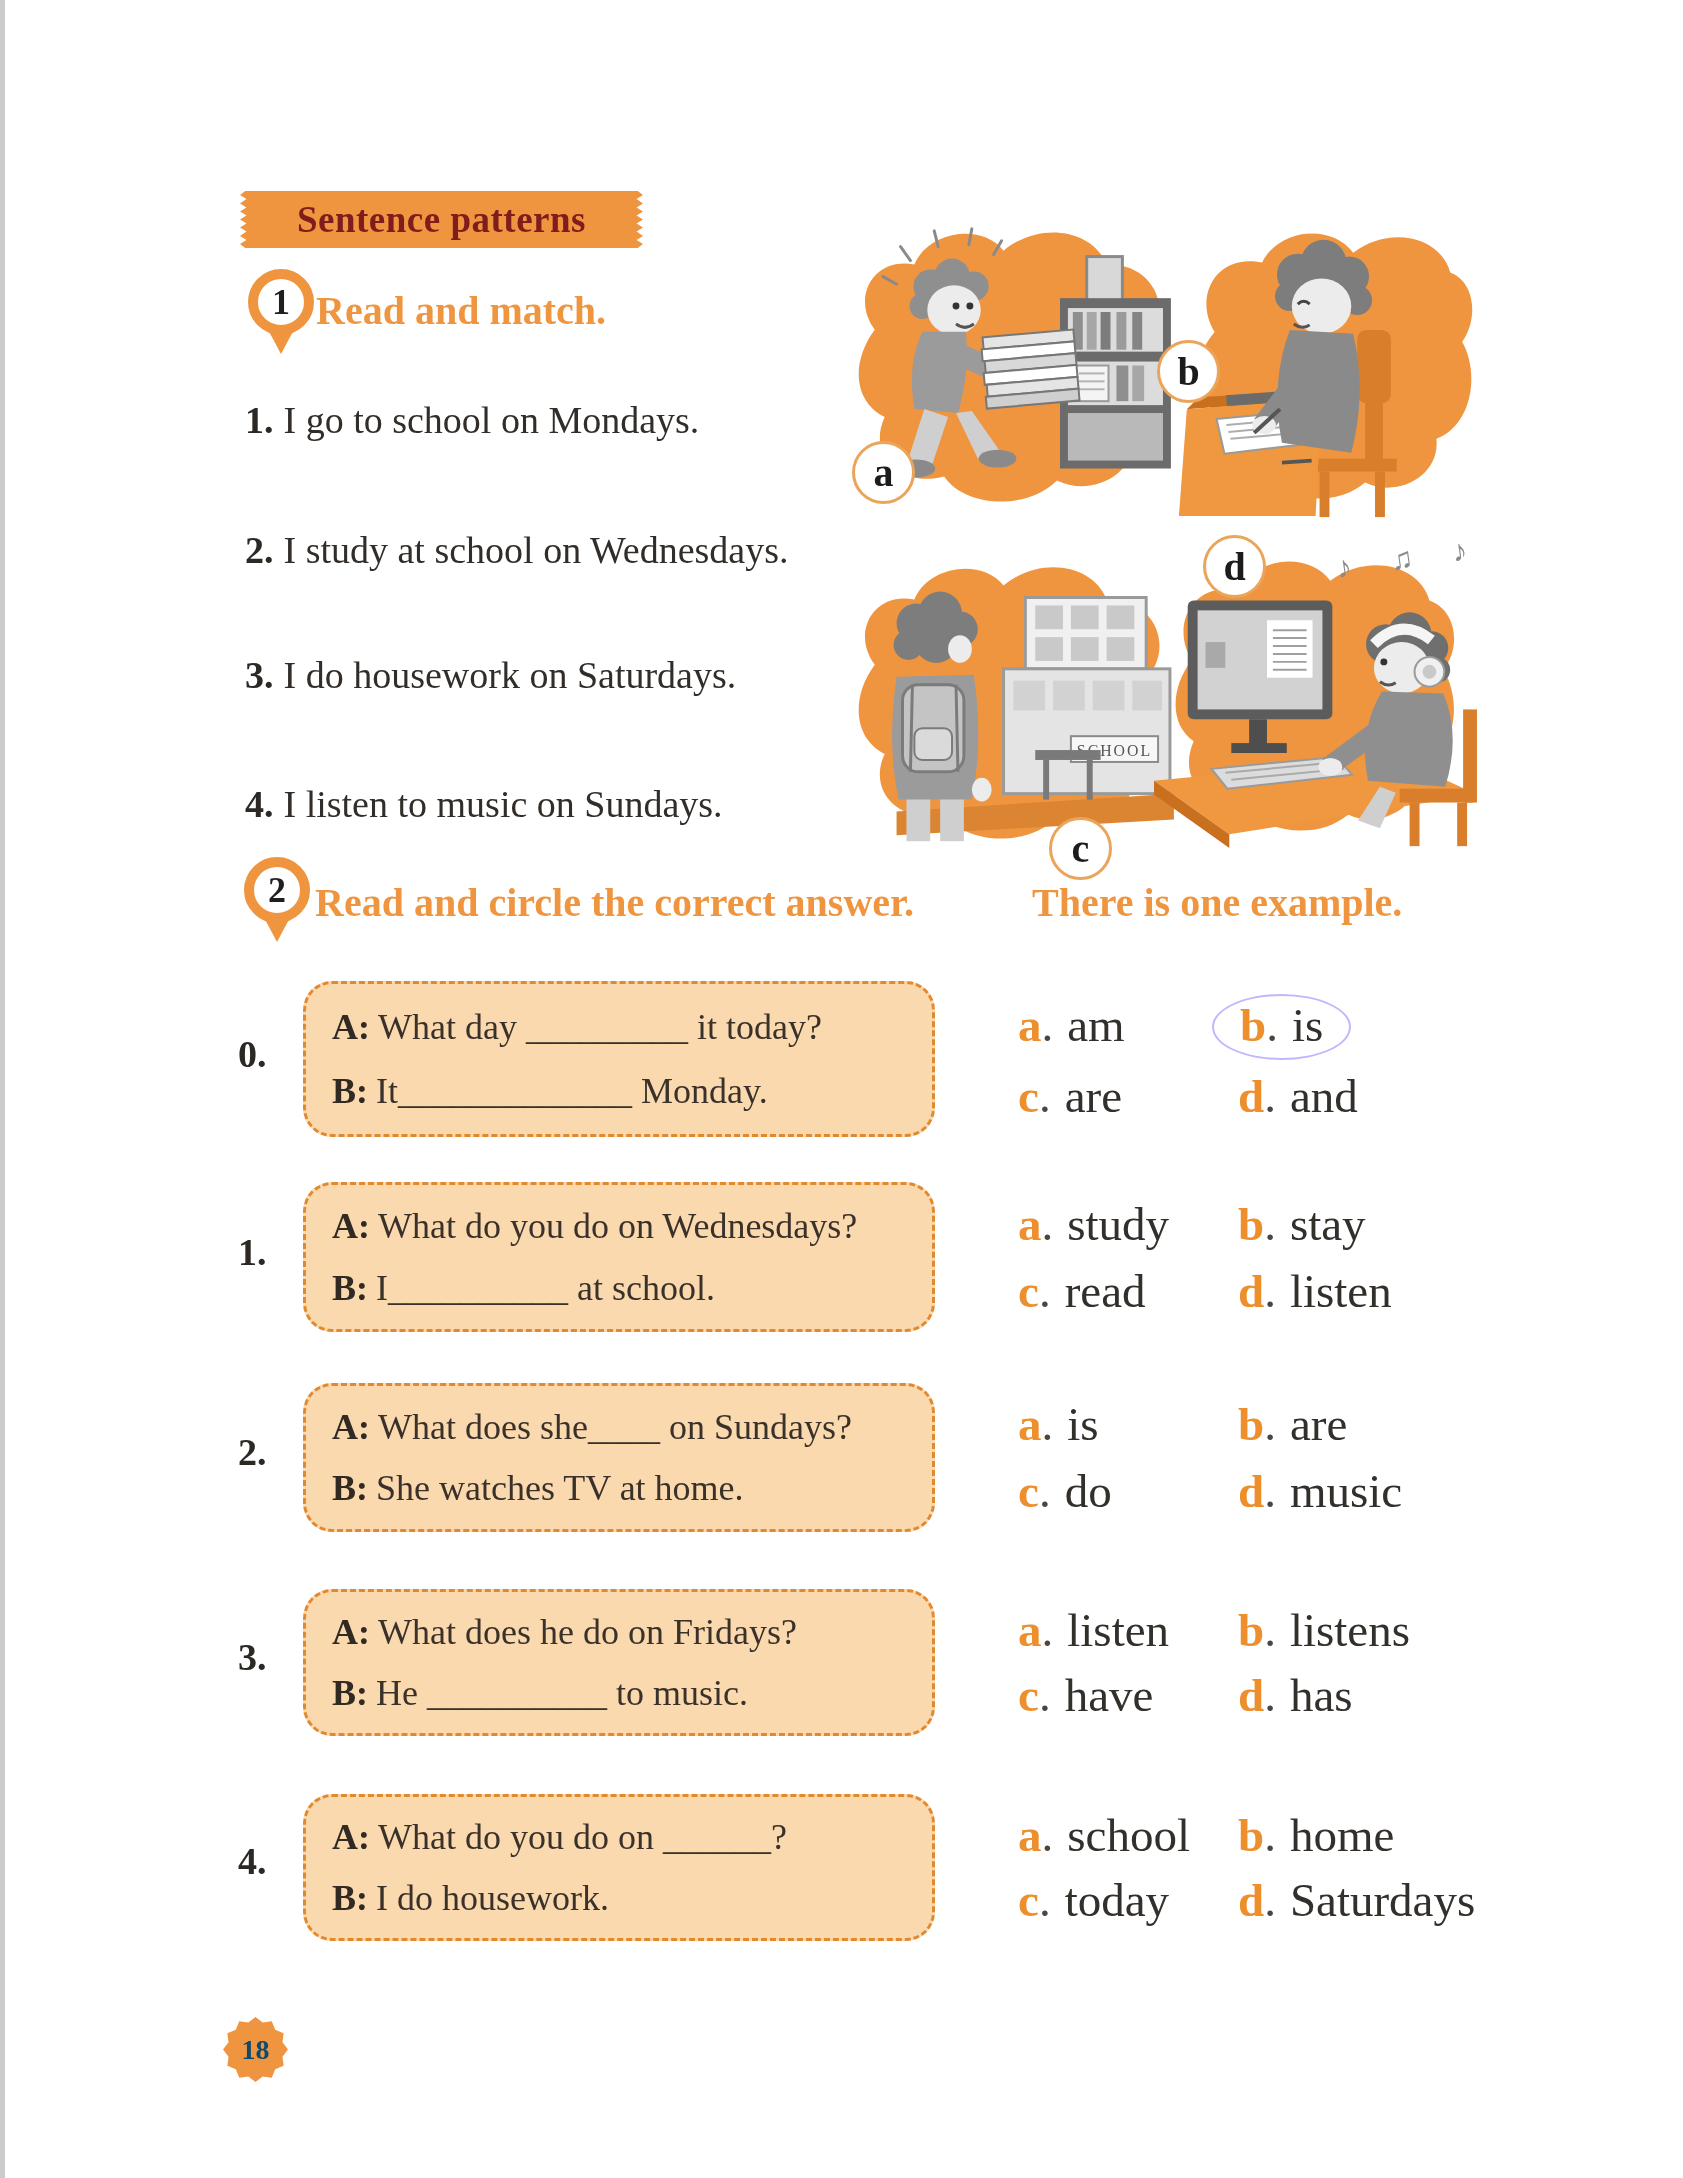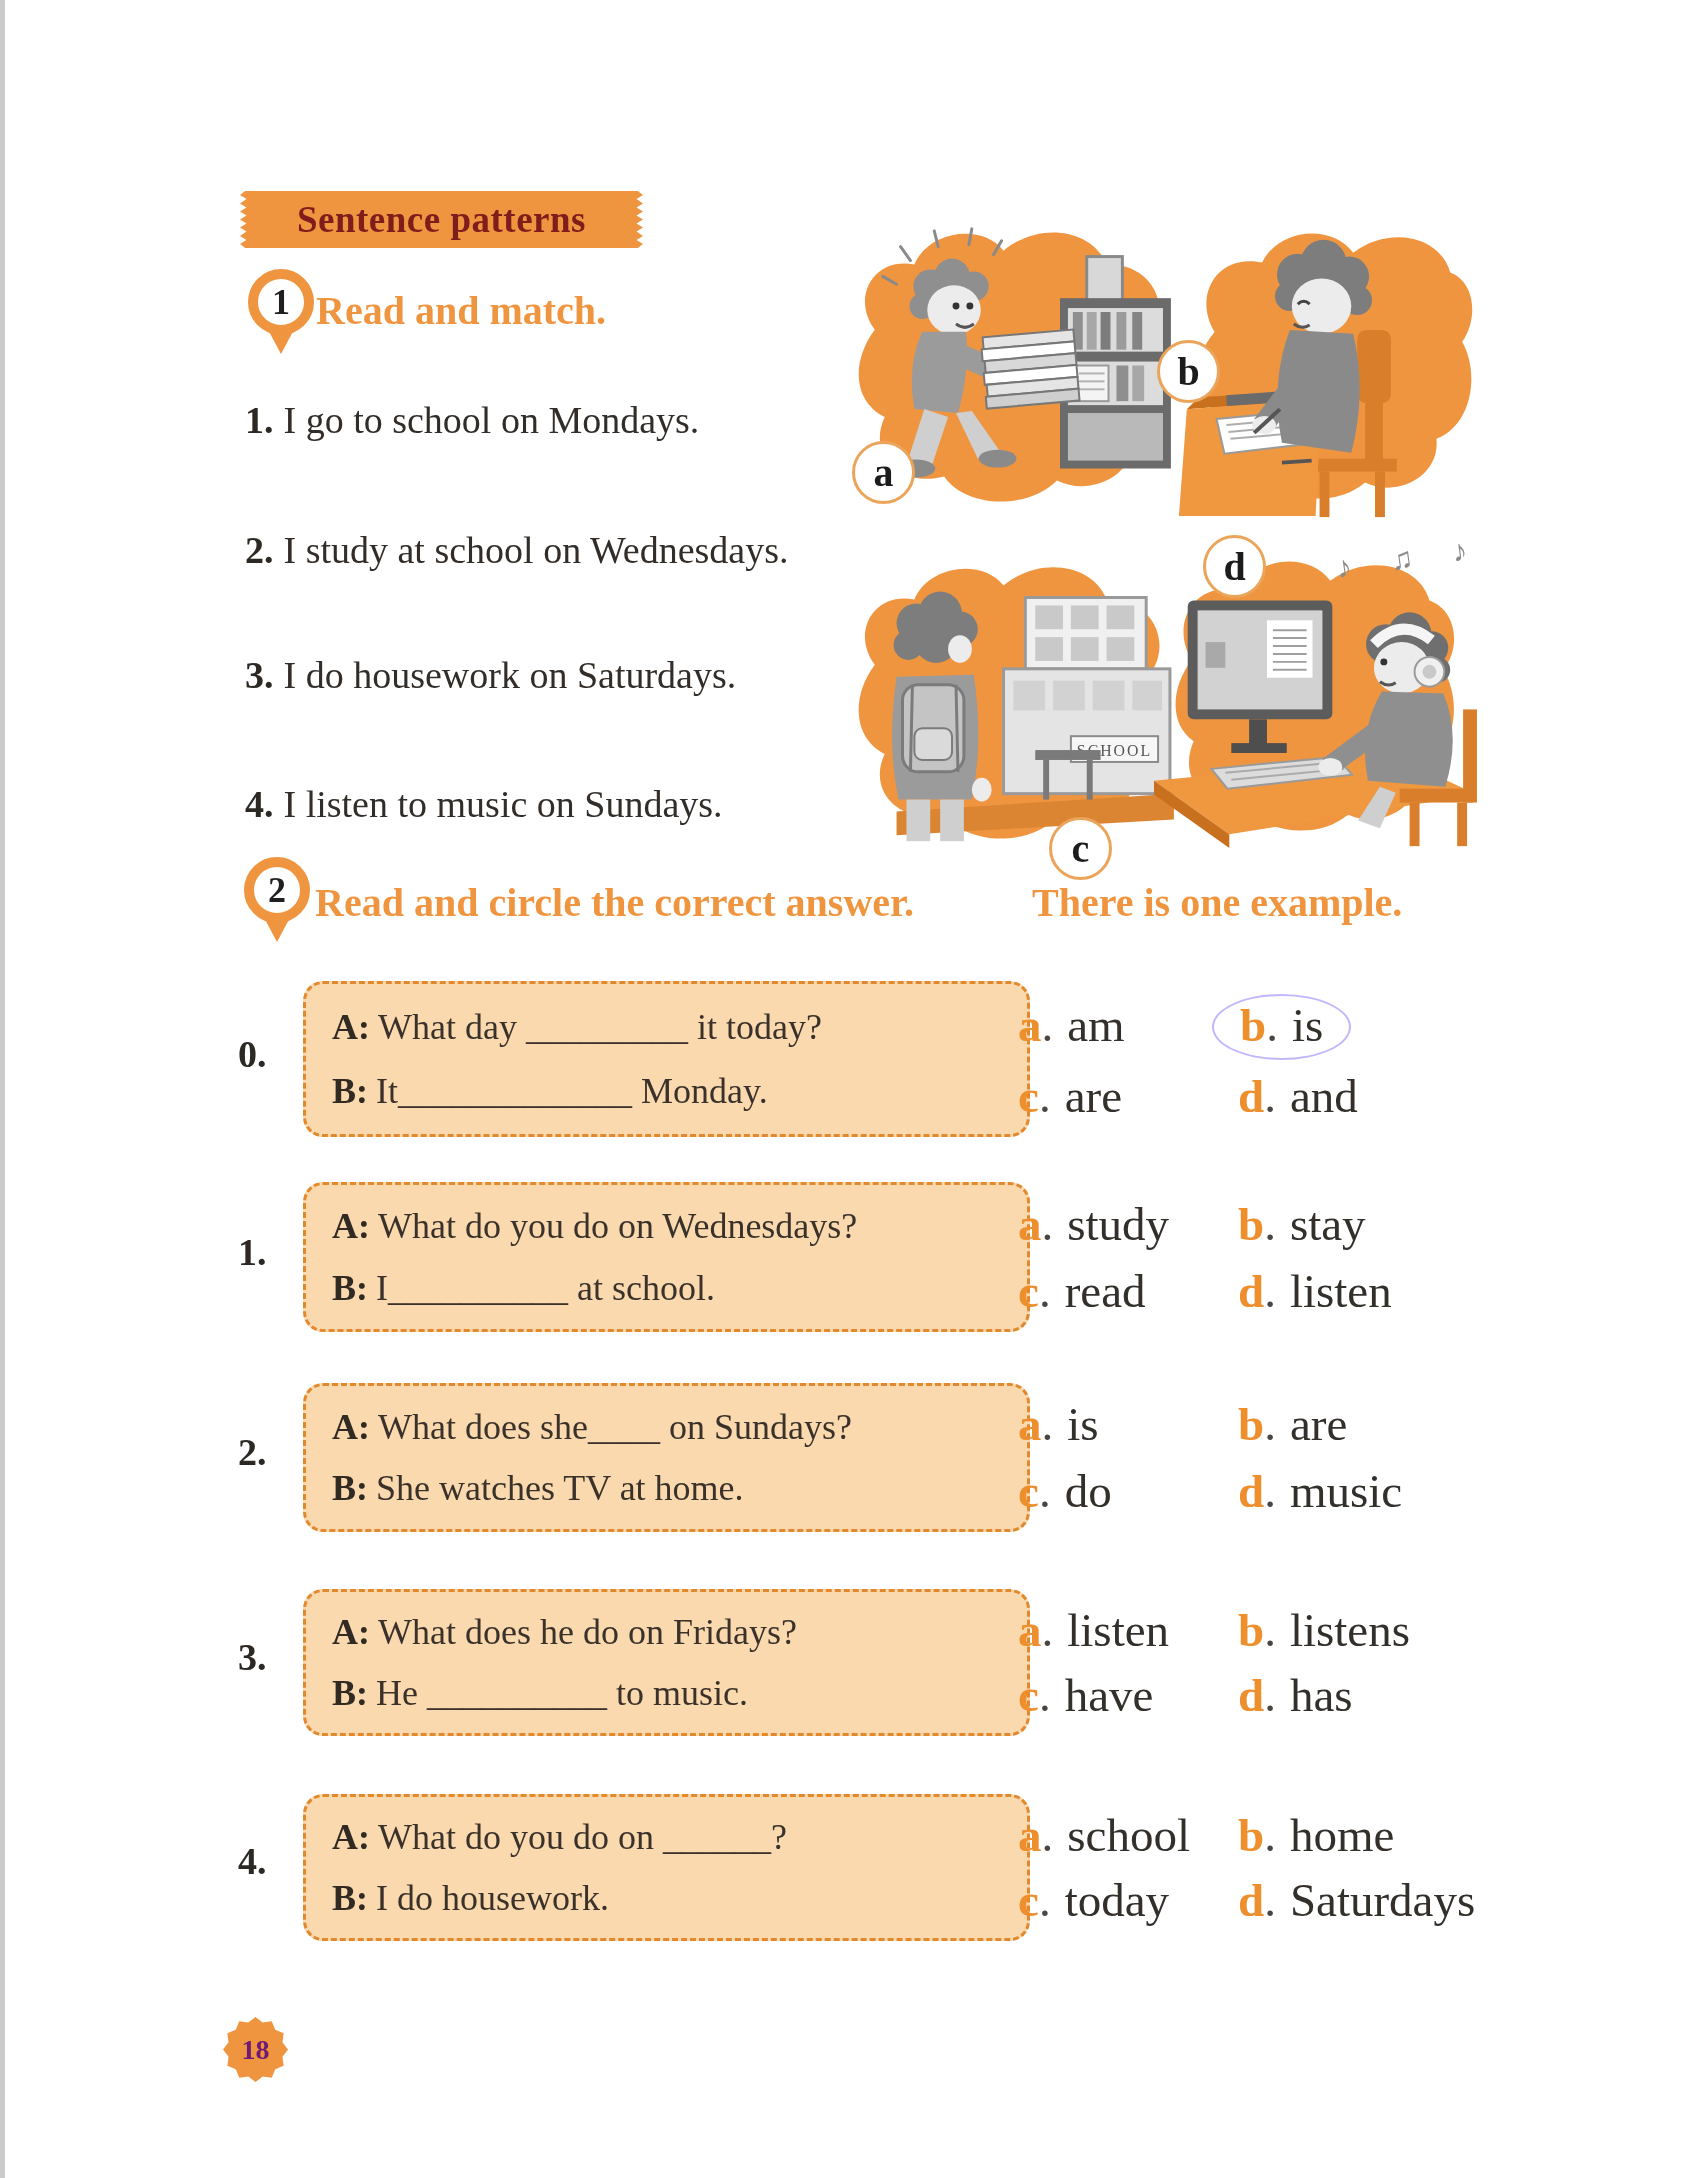--- a/index.html
+++ b/index.html
@@ -29,34 +29,34 @@
   
   .pic{position:absolute}
   .pic svg{position:absolute;left:0;top:0}
   .pic-label{position:absolute;width:57px;height:57px;background:#fff;border:3px solid #EBA55B;border-radius:50%;
     display:flex;align-items:center;justify-content:center;font-size:40px;font-weight:bold;color:#1c1c1c;z-index:3}
   .notes{position:absolute;right:2px;top:-2px;color:#8a8a8a;font-size:30px;letter-spacing:16px;
     transform:rotate(-8deg);z-index:2;white-space:nowrap}
 
   
   .q-num{position:absolute;left:238px;font-size:38px;font-weight:bold;color:#2c2824}
-  .q-box{position:absolute;left:303px;width:727px;background:#FBD9AF;border:3px dashed #E2892E;border-radius:20px;
+  .q-box{position:absolute;left:303px;width:632px;background:#FBD9AF;border:3px dashed #E2892E;border-radius:29px;
     display:flex;flex-direction:column;justify-content:space-evenly;padding-left:26px;box-sizing:border-box}
   .q-line{font-size:36px;color:#3a322a;white-space:nowrap}
   .spk{font-weight:bold;color:#302a22;margin-right:8px}
   .q-opts{position:absolute;left:1018px;width:515px;display:grid;grid-template-columns:220px auto;align-items:center}
   .opt{font-size:47px;color:#33302c;white-space:nowrap}
   .ol{color:#EE8F2D;font-weight:bold}
   .od{color:#4a4540;margin-right:14px}
   .opt .wrap{display:inline-block}
   .opt.circled .wrap{border:2px solid #c4b5fd;border-radius:50%;padding:2px 26px 6px;margin:-2px -26px -6px}
 
   
   .badge{position:absolute;left:223px;top:2017px;width:65px;height:65px;background:#F0953F;
-    display:flex;align-items:center;justify-content:center;font-size:28px;font-weight:bold;color:#701a75;
+    display:flex;align-items:center;justify-content:center;font-size:28px;font-weight:bold;color:#0c4a6e;
     clip-path:polygon(100% 50%,91.5% 61.1%,93.3% 75%,80.4% 80.4%,75% 93.3%,61.1% 91.5%,50% 100%,38.9% 91.5%,25% 93.3%,19.6% 80.4%,6.7% 75%,8.5% 61.1%,0% 50%,8.5% 38.9%,6.7% 25%,19.6% 19.6%,25% 6.7%,38.9% 8.5%,50% 0%,61.1% 8.5%,75% 6.7%,80.4% 19.6%,93.3% 25%,91.5% 38.9%)}
 </style>
 </head>
 <body>
 
 <div id="page">
   <div class="scan-edge"></div>
 
   <div class="banner">
     <span>Sentence patterns</span>

